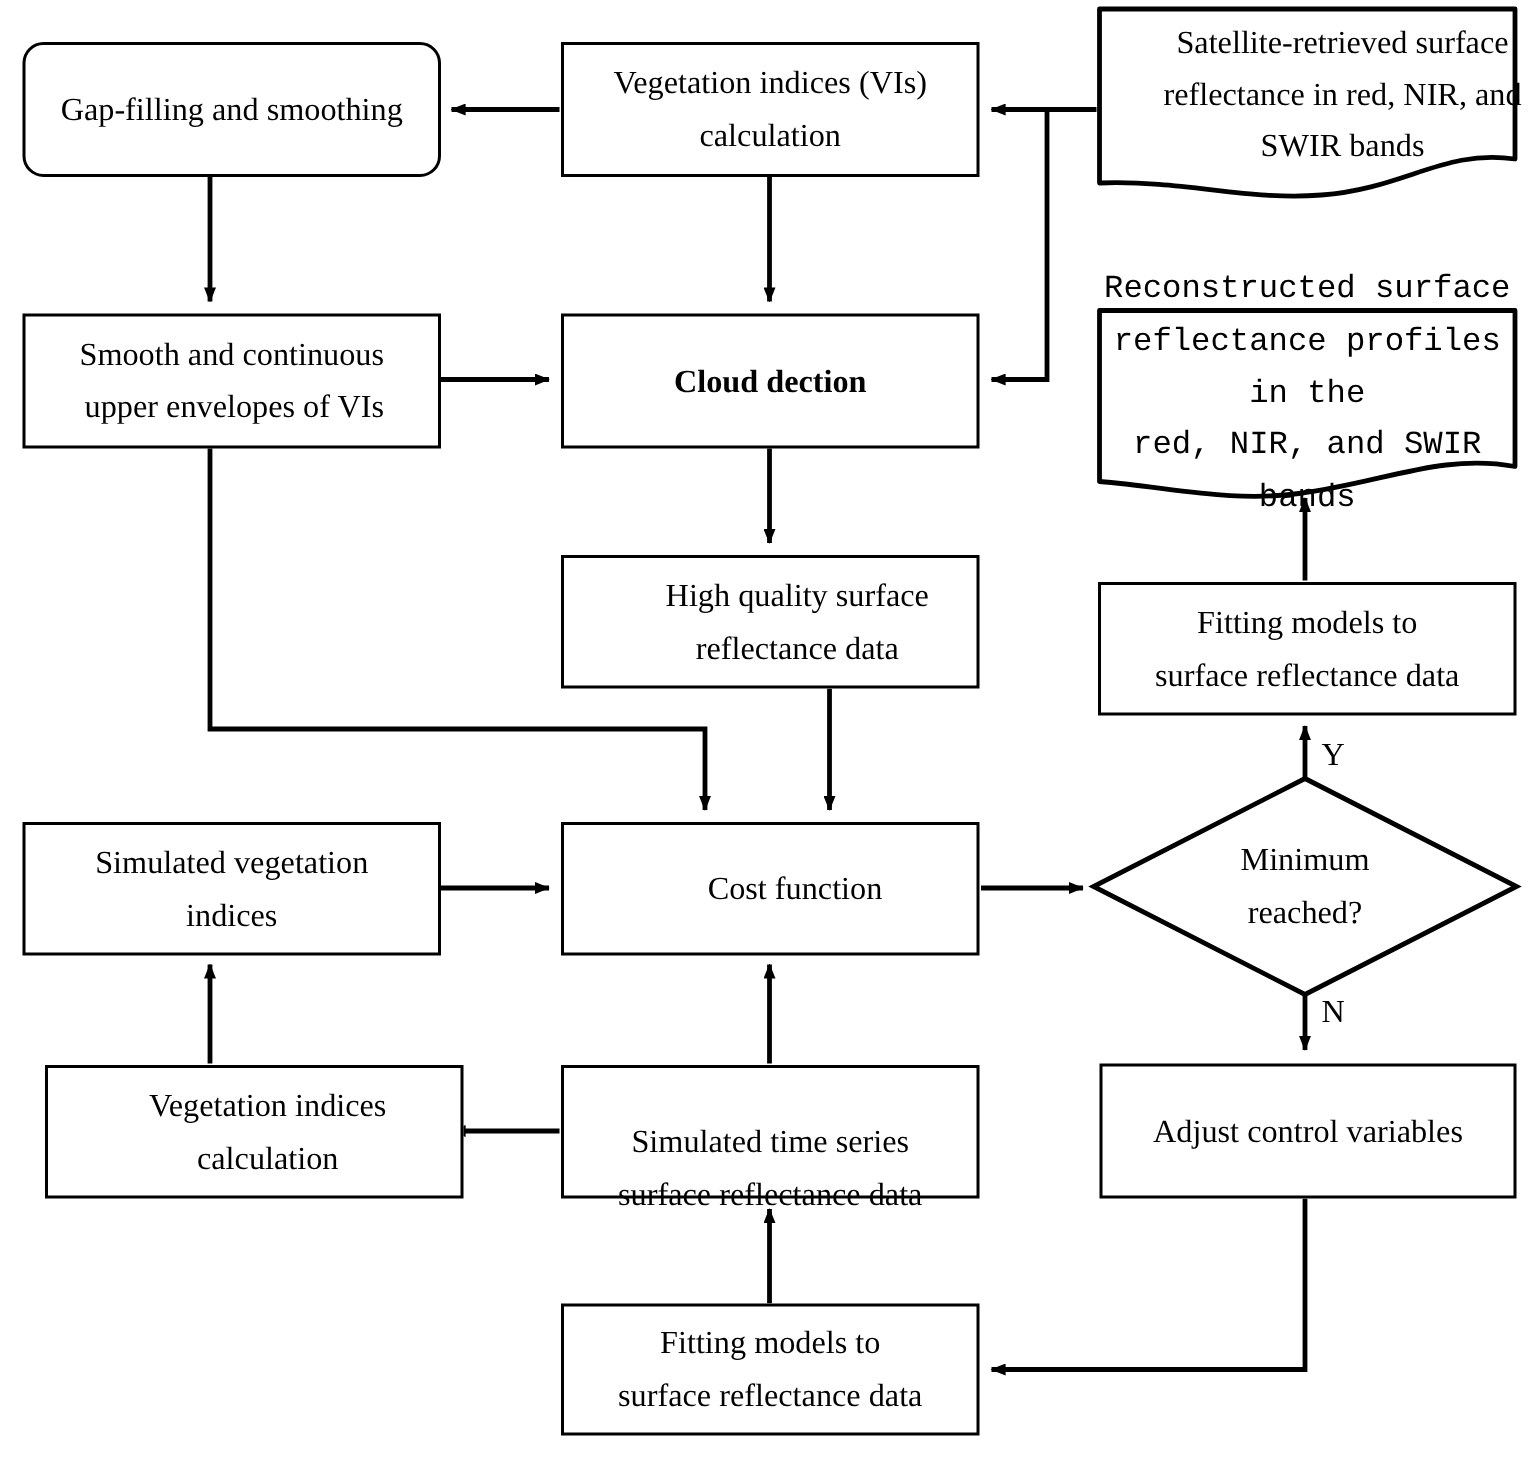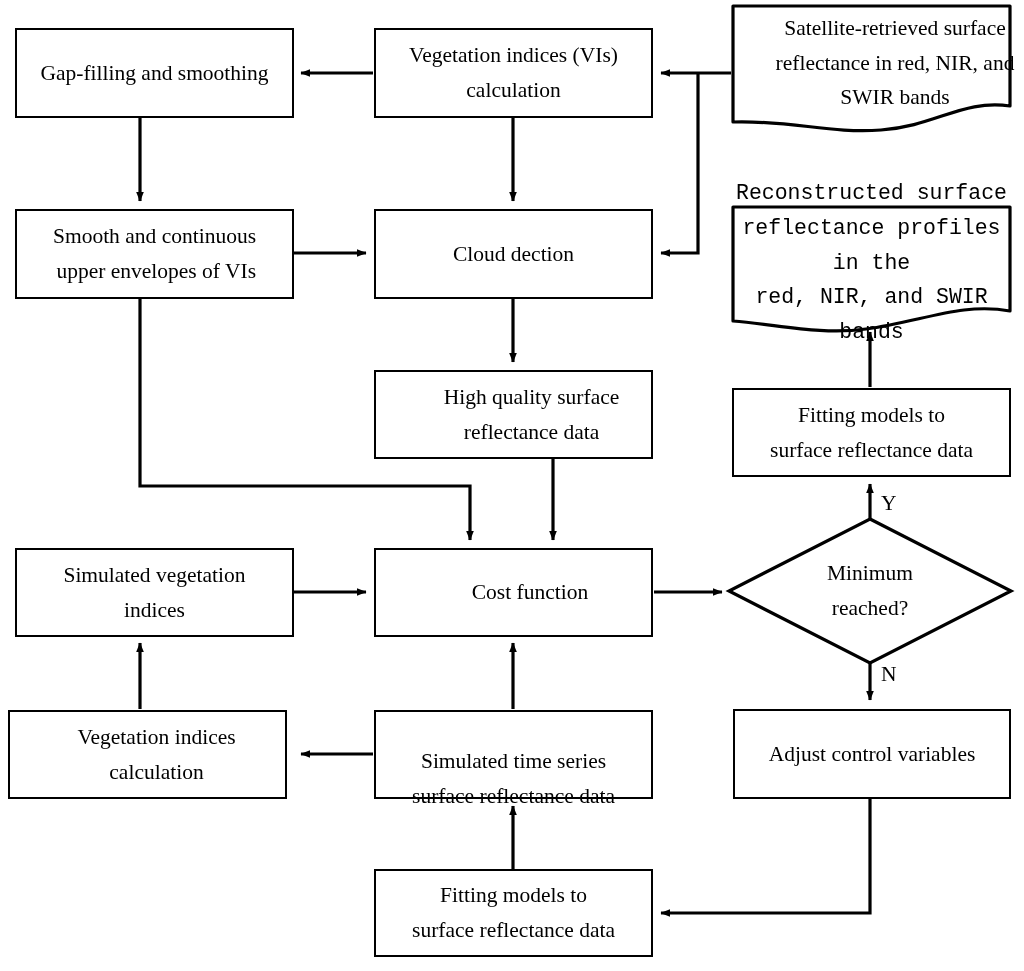--- a/index.html
+++ b/index.html
@@ -121,21 +121,21 @@
       <path d="M513,869 L513,806"></path>
 
       <path d="M373,754 L301,754"></path>
 
       <path d="M140,709 L140,643"></path>
 
       <path d="M513,709 L513,643"></path>
     </g>
   </svg>
 
-  <div class="node box" style="left:15px; top:28px; width:279px; height:90px;">
+  <div class="node box" style="left:15px; top:28px; width:279px; height:90px;border-radius:14px;">
     <span style="white-space:pre-line;">Gap-filling and smoothing</span>
   </div>
 
   <div class="node box" style="left:374px; top:28px; width:279px; height:90px;">
     <span style="white-space:pre-line;">Vegetation indices (VIs)
 calculation</span>
   </div>
 
   <div class="node doc" style="left:731px; top:4px; width:328px; height:130px;">
     <svg width="281" height="130" viewBox="0 0 281 130" xmlns="http://www.w3.org/2000/svg">
@@ -145,21 +145,21 @@
 reflectance in red, NIR, and
 SWIR bands</span>
   </div>
 
   <div class="node box" style="left:15px; top:209px; width:279px; height:90px;text-align:right;">
     <span style="white-space:pre-line;">Smooth and continuous
 upper envelopes of VIs</span>
   </div>
 
   <div class="node box" style="left:374px; top:209px; width:279px; height:90px;">
-    <span style="white-space:pre-line;">Cloud dection</span>
+    <span style="white-space:pre-line;font-weight:bold;">Cloud dection</span>
   </div>
 
   <div class="node doc" style="left:731px; top:205px; width:281px; height:130px;font-family:Liberation Mono, monospace;">
     <svg width="281" height="130" viewBox="0 0 281 130" xmlns="http://www.w3.org/2000/svg">
       <path d="M2,2 L279,2 L279,106 C230,97 190,117 135,124 C90,130 50,120 2,116 Z" fill="#ffffff" stroke="#000000" stroke-width="3.2" stroke-linejoin="round"></path>
     </svg>
     <span class="doc-label" style="white-space:pre-line; margin-top:-14px;">Reconstructed surface
 reflectance profiles in the
 red, NIR, and SWIR bands</span>
   </div>
@@ -184,21 +184,21 @@
   </div>
 
   <div class="node diamond" style="left:725px; top:515px; width:290px; height:152px;">
     <svg width="290" height="152" viewBox="0 0 290 152" xmlns="http://www.w3.org/2000/svg">
       <path d="M145,4 L286,76 L145,148 L4,76 Z" fill="#ffffff" stroke="#000000" stroke-width="3.2" stroke-linejoin="miter"></path>
     </svg>
     <span class="dm-label" style="white-space:pre-line;">Minimum
 reached?</span>
   </div>
 
-  <div class="node box" style="left:8px; top:710px; width:279px; height:89px;padding-left:18px;">
+  <div class="node box" style="left:30px; top:710px; width:279px; height:89px;padding-left:18px;">
     <span style="white-space:pre-line;">Vegetation indices
 calculation</span>
   </div>
 
   <div class="node box" style="left:374px; top:710px; width:279px; height:89px;">
     <span style="white-space:pre-line;margin-top:48px;">Simulated time series
 surface reflectance data</span>
   </div>
 
   <div class="node box" style="left:733px; top:709px; width:278px; height:90px;">

